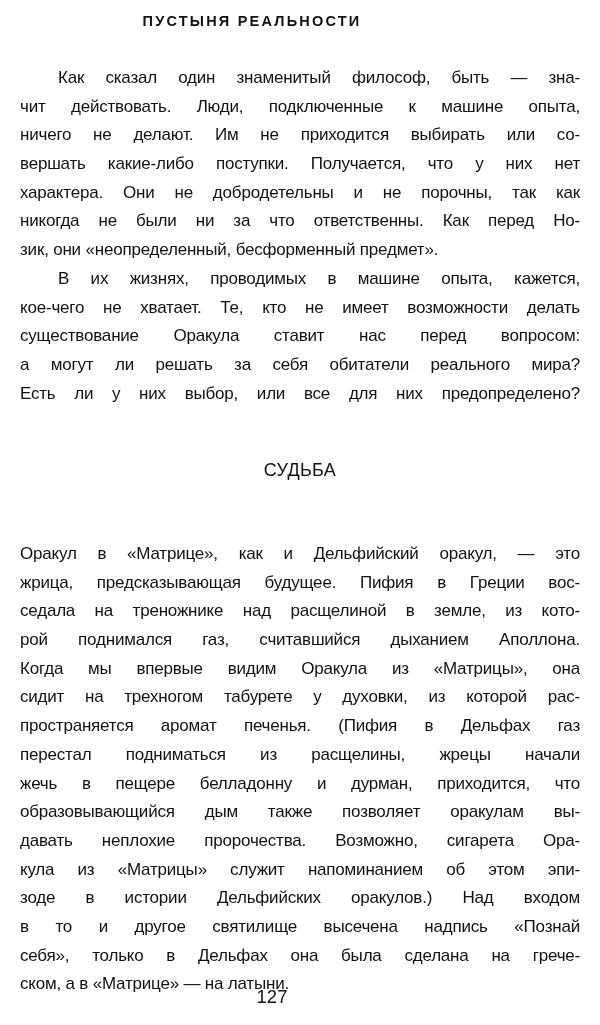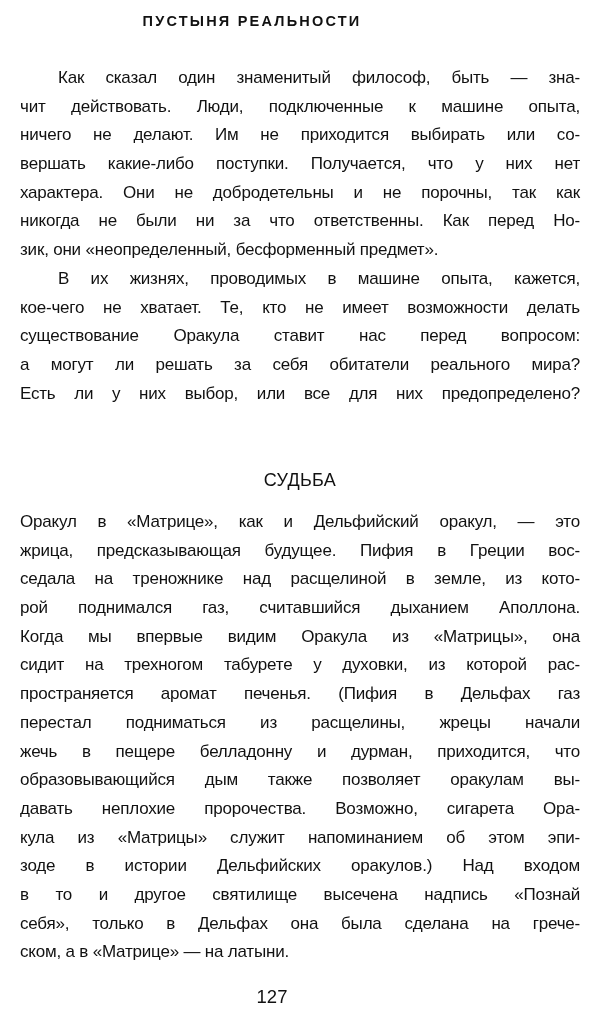--- a/index.html
+++ b/index.html
@@ -40,24 +40,24 @@
     text-align-last: justify;
     letter-spacing: -0.2px;
   }
   .line.last {
     text-align-last: left;
   }
   .line.indent {
     padding-left: 38px;
   }
   .block-1 { top: 64px; }
-  .block-2 { top: 508px; }
+  .block-2 { top: 540px; }
   .section-title {
     position: absolute;
-    top: 470px;
+    top: 460px;
     left: 0;
     width: 600px;
     text-align: center;
     font-size: 18px;
     letter-spacing: 0.3px;
   }
   .page-number {
     position: absolute;
     top: 986px;
     left: 0;

